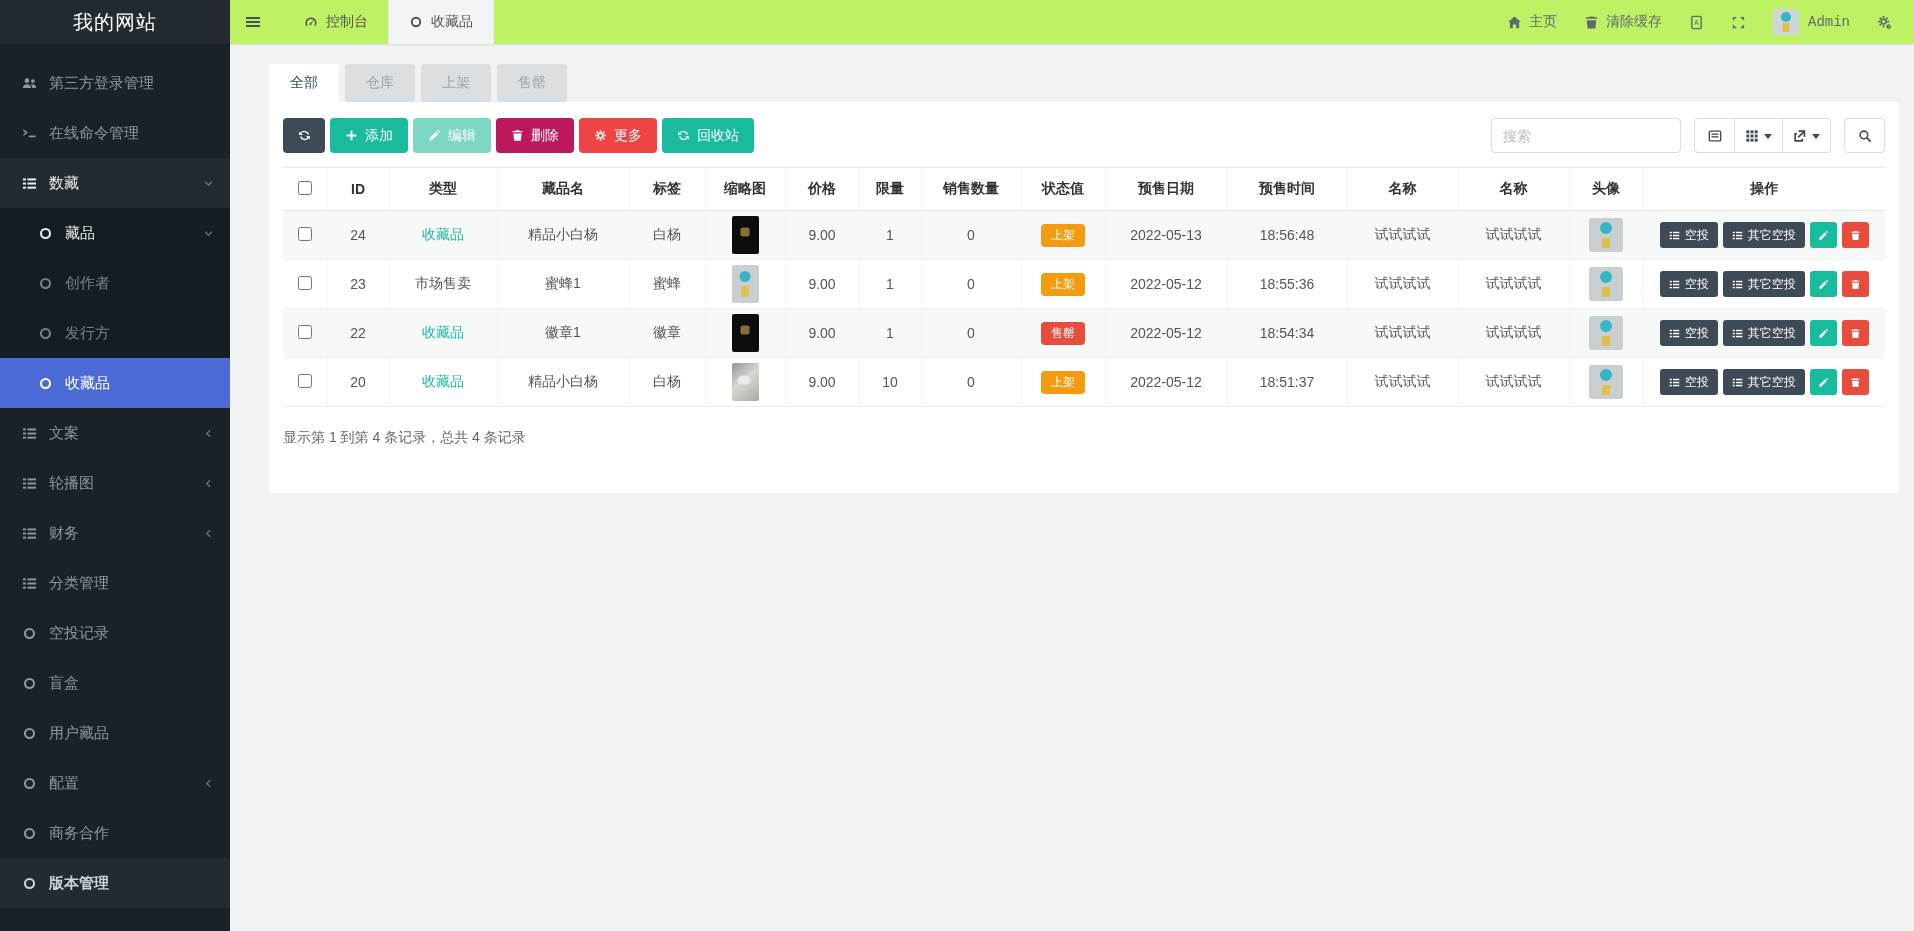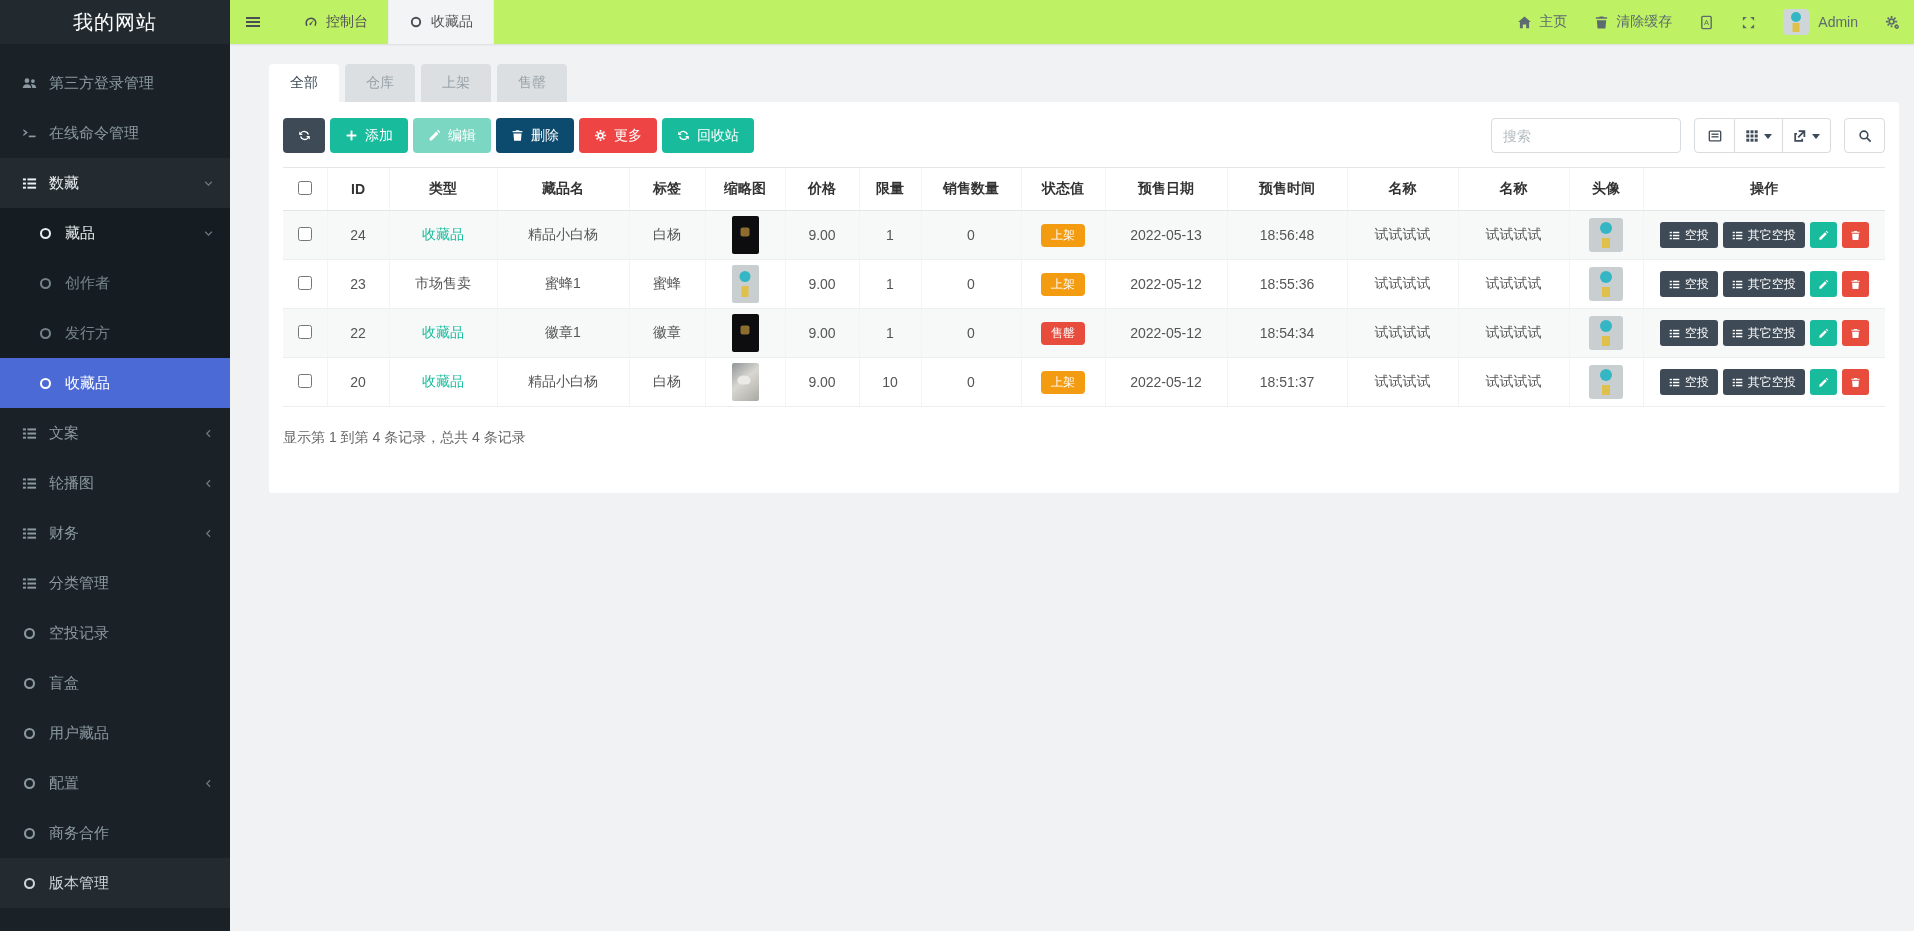--- a/index.html
+++ b/index.html
@@ -15,32 +15,32 @@
 .menu-item{height:50px;display:flex;align-items:center;padding:0 16px 0 22px;color:#8b99a0;font-size:15px;cursor:pointer;}
 .menu-item .mi-icon{width:27px;flex:none;display:flex;align-items:center;color:inherit;}
 .mi-icon svg{width:15px;height:15px;fill:currentColor;}
 .mi-term{font-family:"Liberation Mono","DejaVu Sans Mono",monospace;font-weight:bold;font-size:13px;}
 .menu-item .chev{margin-left:auto;color:#6d7a82;}
 .chev svg{width:11px;height:11px;}
 .menu-item.section{background:#232b31;color:#eef1f2;}
 .menu-item.sub{background:#161d22;padding-left:38px;color:#e8ecee;}
 .menu-item.sub3{background:#161d22;padding-left:38px;color:#75828a;}
 .menu-item.active{background:#4c6ad6 !important;color:#fff !important;}
-.menu-item.highlight{background:#232b31;color:#cdd4d8;}
+.menu-item.highlight{background:#232b31;color:#cdd4d8;font-weight:bold;}
 
 
 .navbar{position:absolute;left:230px;top:0;right:0;height:44px;background:#bef264;display:flex;align-items:center;box-shadow:0 1px 2px rgba(0,0,0,.09);z-index:2;}
 .hamburger{width:46px;height:100%;display:flex;align-items:center;justify-content:center;color:#4a4f54;cursor:pointer;}
 .hamburger svg{width:16px;height:16px;fill:currentColor;}
 .nav-tabs{display:flex;height:100%;margin-left:8px;}
 .nav-tab{height:100%;display:flex;align-items:center;gap:8px;padding:0 20px;color:#555;font-size:14px;cursor:pointer;}
 .nav-tab .ti{display:flex;color:#4a4f54;}
 .nav-tab .ti svg{width:14px;height:14px;fill:currentColor;}
 .nav-tab.active{background:#f3f4f5;border-left:1px solid #ececec;border-right:1px solid #ececec;}
-.nav-right{margin-left:auto;display:flex;align-items:center;gap:27px;padding-right:14px;color:#5d6a70;font-size:14px;}
+.nav-right{margin-left:auto;display:flex;align-items:center;gap:27px;padding-right:22px;color:#5d6a70;font-size:14px;font-family:Liberation Mono, monospace;}
 .nav-link{display:flex;align-items:center;gap:7px;cursor:pointer;color:#5d6a70;}
 .nav-link svg,.nav-ico svg{width:15px;height:15px;fill:currentColor;}
 .nav-ico{display:flex;cursor:pointer;color:#5d6a70;}
 .nav-user{display:flex;align-items:center;gap:9px;cursor:pointer;}
 .nav-avatar{width:26px;height:26px;border-radius:4px;background:#cfd6d9;position:relative;overflow:hidden;}
 .nav-avatar::before{content:"";position:absolute;left:50%;top:3px;transform:translateX(-50%);width:10px;height:10px;border-radius:50%;background:#35b6c4;}
 .nav-avatar::after{content:"";position:absolute;left:50%;bottom:3px;transform:translateX(-50%);width:7px;height:9px;background:#dfc04a;}
 
 
 .main{position:absolute;left:230px;top:44px;right:0;bottom:0;padding:20px 15px;margin-left:24px;}
@@ -50,21 +50,21 @@
 .panel{background:#fff;padding:16px 14px 46px;border-radius:0 3px 3px 3px;}
 
 
 .toolbar{display:flex;align-items:center;margin-bottom:14px;}
 .tb-left{display:flex;gap:5px;}
 .btn{height:35px;display:inline-flex;align-items:center;gap:7px;padding:0 15px;border:none;border-radius:4px;color:#fff;font-size:14px;cursor:pointer;font-family:inherit;}
 .btn svg{width:13px;height:13px;fill:currentColor;}
 .btn-dark{background:#3e4a56;width:42px;justify-content:center;padding:0;}
 .btn-green{background:#18bc9c;}
 .btn-green-dis{background:#7bd7c1;}
-.btn-red-dis{background:#0c4a6e;}
+.btn-red-dis{background:#be185d;}
 .btn-gray{background:#ef4444;}
 .toolbar-right{margin-left:auto;display:flex;align-items:center;}
 .search-input{width:190px;height:35px;border:1px solid #d8dcde;border-radius:4px;padding:0 11px;font-size:14px;color:#555;outline:none;font-family:inherit;background:#fff;}
 .search-input::placeholder{color:#b4bcc0;}
 .btn-group{display:flex;margin-left:13px;}
 .tool-btn{height:35px;min-width:41px;padding:0 10px;background:#fff;border:1px solid #d8dcde;display:flex;align-items:center;justify-content:center;gap:5px;color:#3e4a56;cursor:pointer;border-radius:0;}
 .btn-group .tool-btn + .tool-btn{border-left:none;}
 .btn-group .tool-btn:first-child{border-radius:4px 0 0 4px;}
 .btn-group .tool-btn:last-child{border-radius:0 4px 4px 0;}
 .tool-btn svg{width:14px;height:14px;fill:currentColor;}

